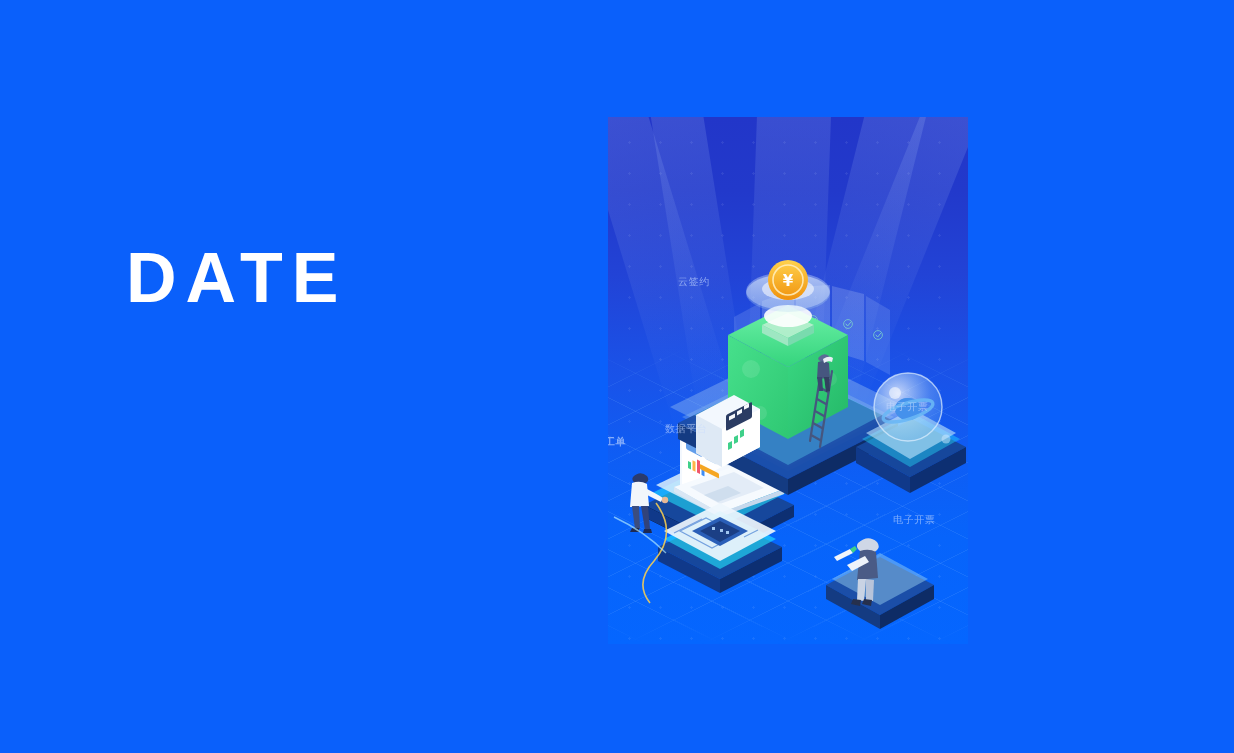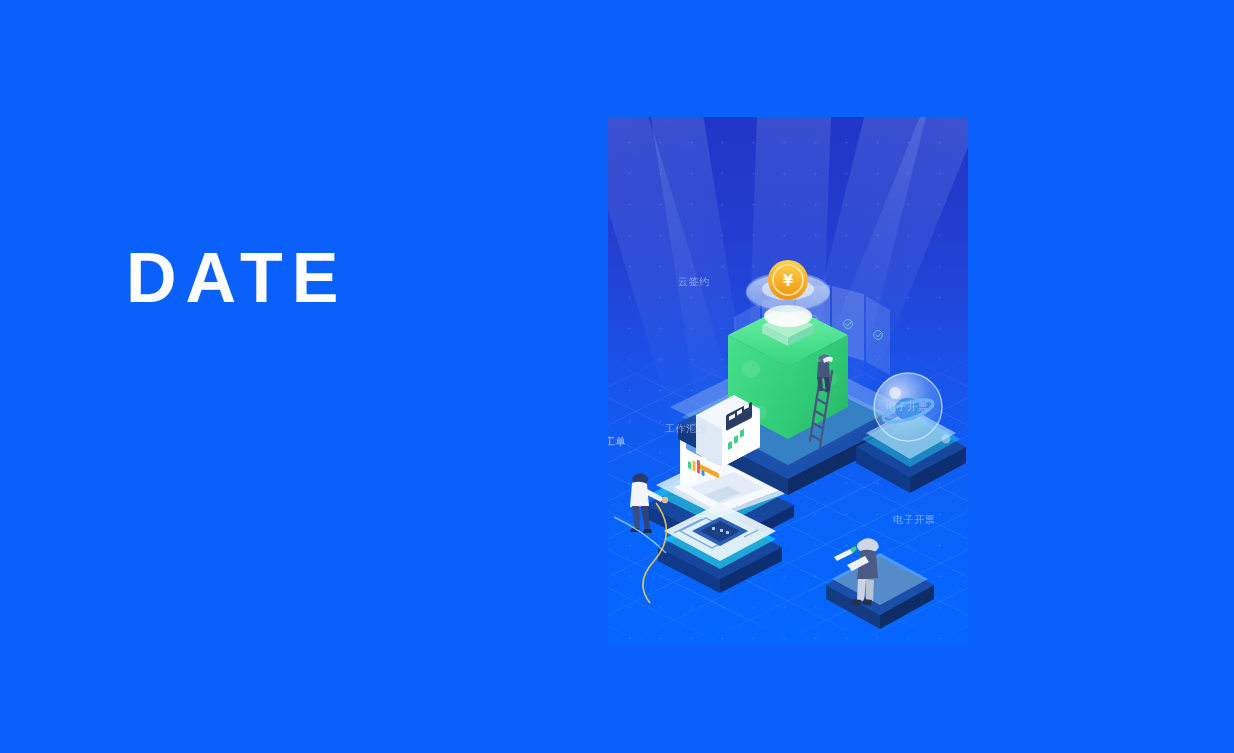--- a/index.html
+++ b/index.html
@@ -366,19 +366,19 @@
         <path d="M6 400 q30 14 52 36" fill="none" stroke="#b8f0ff" stroke-width="1.4" opacity=".65"></path>
       </g>
 
       <g>
         <path d="M226 440 l16 -8 l3 4 l-16 8 Z" fill="#f1f5fb"></path>
         <path d="M242 432 l5 -3 l2 3 l-4 4 Z" fill="#3fd08a"></path>
       </g>
     </svg>
 
     <div class="lbl" style="left:70px;  top:158px;">云签约</div>
-    <div class="lbl" style="left:57px;  top:305px;">工作汇报</div>
+    <div class="lbl" style="left:57px;  top:305px;">数据平台</div>
     <div class="lbl" style="left:-3px;  top:318px;font-weight:bold;">工单</div>
     <div class="lbl" style="left:278px; top:283px;">电子开票</div>
     <div class="lbl" style="left:285px; top:396px;">电子开票</div>
 
   </div>
 </div>
 
 </body></html>

